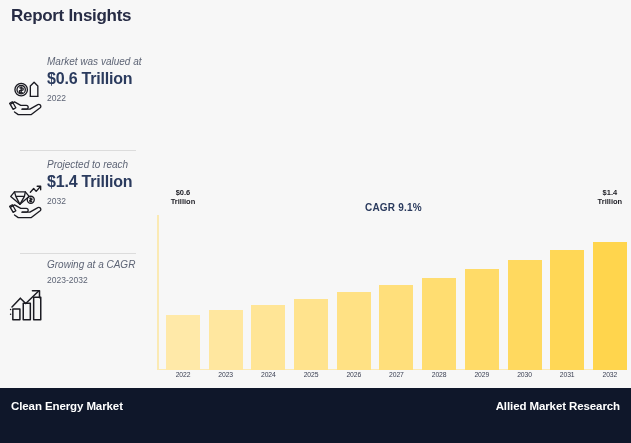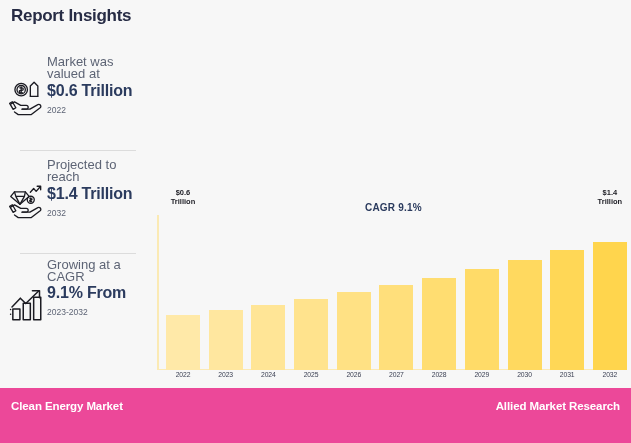--- a/index.html
+++ b/index.html
@@ -29,22 +29,22 @@
   }
   .insight .divider{
     position:absolute;left:20px;bottom:0;width:116px;height:1px;
     background:#dcdcdc;
   }
   .insight .ico{
     position:absolute;left:7px;top:30px;width:40px;height:40px;
   }
   .insight .ico svg{display:block;width:40px;height:40px;}
   .cap{
-    font-size:13px;color:#5d6475;line-height:12px;
-    padding-top:8px;max-width:96px;
+    font-size:10px;color:#5d6475;line-height:12px;
+    padding-top:8px;max-width:96px;font-style:italic;
   }
   .big{
     font-size:16px;font-weight:bold;color:#2b3b5e;
     line-height:21px;letter-spacing:-0.2px;
   }
   .yr{
     font-size:8.5px;color:#5d6475;padding-top:4px;
   }
   .insight.compact .cap{padding-top:5px;}
   .insight.compact .big{line-height:20px;}
@@ -87,21 +87,21 @@
     display:flex;justify-content:space-between;
   }
   .xlab{
     width:34px;text-align:center;
     font-size:6.8px;color:#3a3f52;letter-spacing:-.1px;
   }
 
   
   #footer{
     position:absolute;left:0;bottom:0;width:631px;height:55px;
-    background:#ec4899;color:#ffffff;margin-top:34px;
+    background:#0f172a;color:#ffffff;margin-top:34px;
   }
   #footer-left{position:absolute;left:11px;top:10px;}
   #footer-right{position:absolute;right:11px;top:10px;text-align:center;}
   .f-strong{font-size:11.5px;font-weight:bold;letter-spacing:-0.1px;line-height:16px;}
   .f-sub{font-size:11px;line-height:17px;}
 </style>
 </head>
 <body>
 
 <div id="page-title">Report Insights</div>
@@ -152,21 +152,20 @@
       <svg viewBox="0 0 48 48" fill="none" stroke="#1b1b22" stroke-width="1.8" stroke-linecap="round" stroke-linejoin="round">
         <rect x="7" y="30" width="8.5" height="13"></rect>
         <rect x="19.5" y="23" width="8.5" height="20"></rect>
         <rect x="32" y="16" width="8.5" height="27"></rect>
         <path d="M6 27.5L16 17l6.5 6.5L38 8.5"></path>
         <path d="M30.5 8.2H39v8.4"></path>
         <path d="M4.3 36.2h.05M4.3 30.5h.05"></path>
       </svg>
     </div>
     <div class="cap">Growing at a CAGR</div>
-    <div class="big">9.1% From</div>
     <div class="yr">2023-2032</div>
   </div>
 
 </div>
 
 <div id="chart-panel">
   <div id="cagr-note">CAGR 9.1%</div>
   <div id="axis-v"></div>
   <div id="axis-h"></div>
   <div id="bars">

